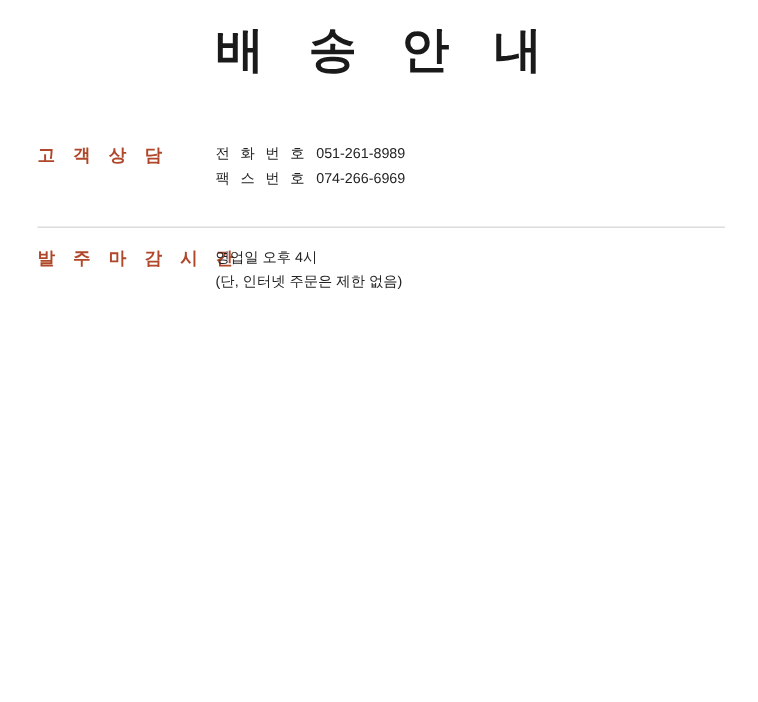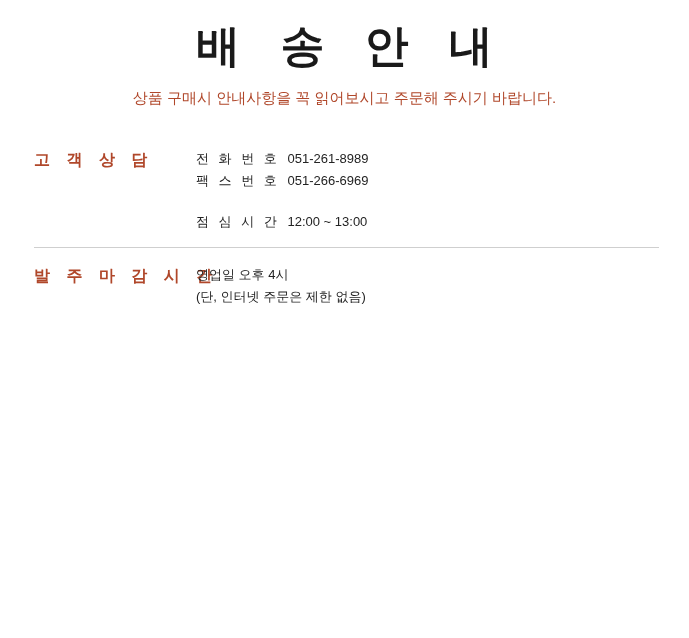--- a/index.html
+++ b/index.html
@@ -31,21 +31,21 @@
     line-height: 1.25;
   }
   .subtitle {
     text-align: center;
     font-size: 15px;
     color: #b0472a;
     margin-top: 16px;
     letter-spacing: 0px;
   }
   .sections {
-    margin-top: 40px;
+    margin-top: 56px;
     padding: 0 30px 0 34px;
   }
   .section {
     display: flex;
     align-items: flex-start;
     padding-bottom: 14px;
   }
   .section + .section {
     border-top: 1px solid #cfcfcf;
     padding-top: 16px;
@@ -82,40 +82,35 @@
   .line {
     white-space: nowrap;
   }
 </style>
 </head>
 <body>
 
 <div class="page">
 
   <div class="title">배 송 안 내</div>
-  <div class="subtitle">상품 구매시 안내사항을 꼭 읽어보시고 주문해 주시기 바랍니다.</div>
 
   <div class="sections">
 
     <div class="section">
       <div class="sec-label">고 객 상 담</div>
       <div class="sec-body">
         <div class="row">
           <span class="key">전 화 번 호</span>
           <span class="val">051-261-8989</span>
         </div>
         <div class="row">
           <span class="key">팩 스 번 호</span>
-          <span class="val">051-266-6969</span>
+          <span class="val">074-266-6969</span>
         </div>
         <div class="spacer"></div>
-        <div class="row">
-          <span class="key">점 심 시 간</span>
-          <span class="val">12:00 ~ 13:00</span>
-        </div>
       </div>
     </div>
 
     <div class="section">
       <div class="sec-label">발 주 마 감 시 간</div>
       <div class="sec-body">
         <div class="line">영업일 오후 4시</div>
         <div class="line">(단, 인터넷 주문은 제한 없음)</div>
       </div>
     </div>

